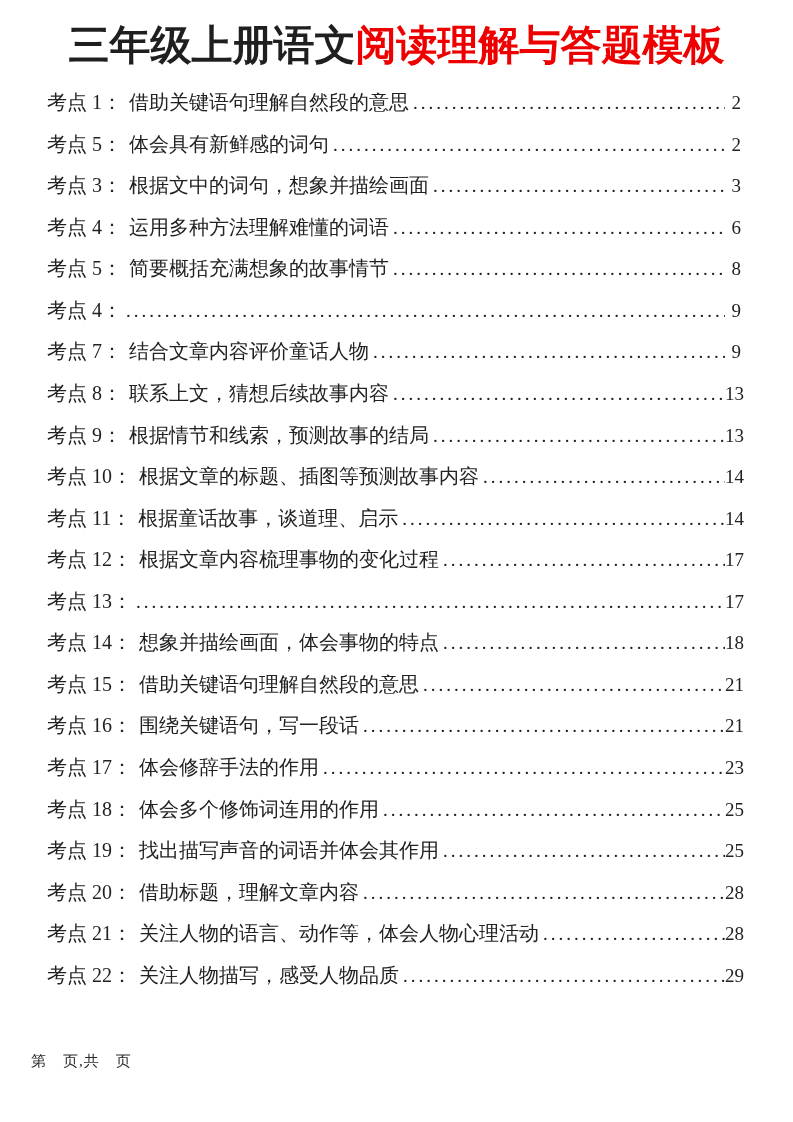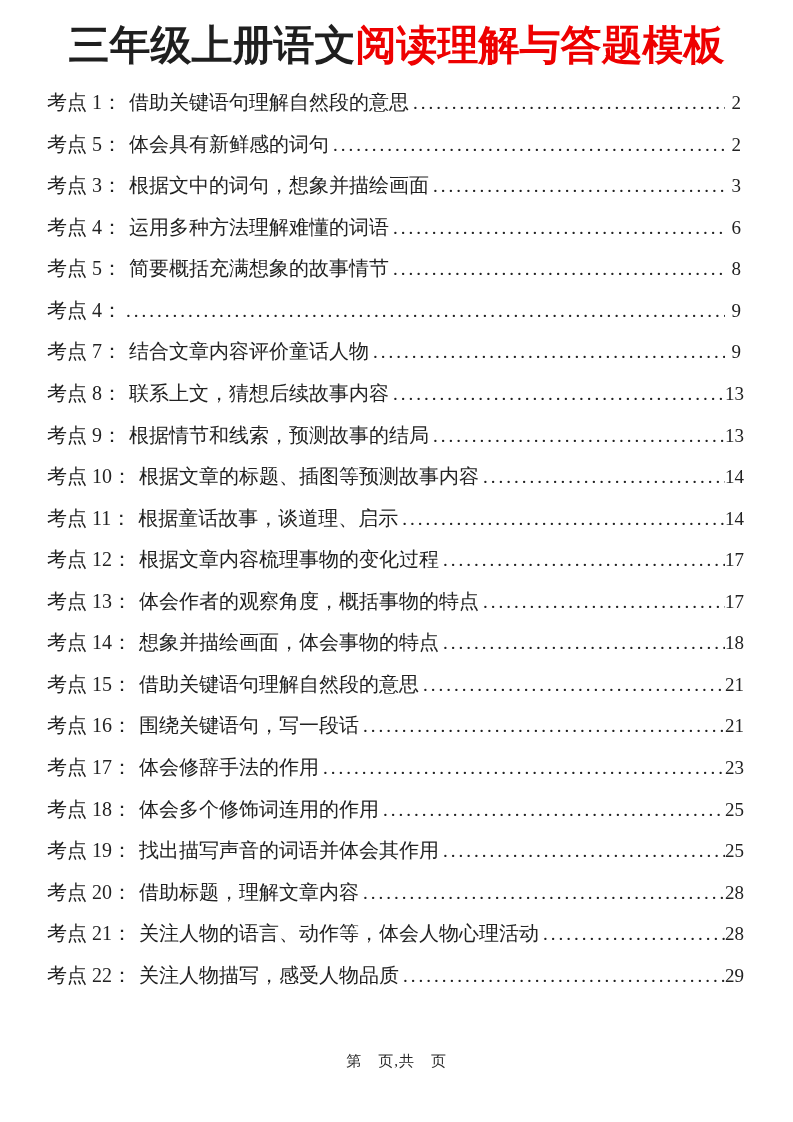--- a/index.html
+++ b/index.html
@@ -45,24 +45,24 @@
   .toc-page {
     white-space:nowrap;
     text-align:right;
     min-width:16px;
     font-size:19px;
   }
   .page-footer {
     position:absolute;
     left:0; right:0;
     top:1052px;
-    text-align:center;
     font-size:15px;
     letter-spacing:1px;
     color:#2a2a2a;
+    padding-left:31px;
   }
 </style>
 </head>
 <body>
 
 <div class="page-title">
   <span>三年级上册语文</span><span class="red-part">阅读理解与答题模板</span>
 </div>
 
 <div class="toc" id="toc">
@@ -132,21 +132,20 @@
       <span class="toc-page">14</span>
     </div>
     <div class="toc-row">
       <span class="toc-label">考点 12：</span>
       <span class="toc-title">根据文章内容梳理事物的变化过程</span>
       <span class="toc-dots">........................................................................................................................</span>
       <span class="toc-page">17</span>
     </div>
     <div class="toc-row">
       <span class="toc-label">考点 13：</span>
-      <span class="toc-title">体会作者的观察角度，概括事物的特点</span>
       <span class="toc-dots">........................................................................................................................</span>
       <span class="toc-page">17</span>
     </div>
     <div class="toc-row">
       <span class="toc-label">考点 14：</span>
       <span class="toc-title">想象并描绘画面，体会事物的特点</span>
       <span class="toc-dots">........................................................................................................................</span>
       <span class="toc-page">18</span>
     </div>
     <div class="toc-row">

